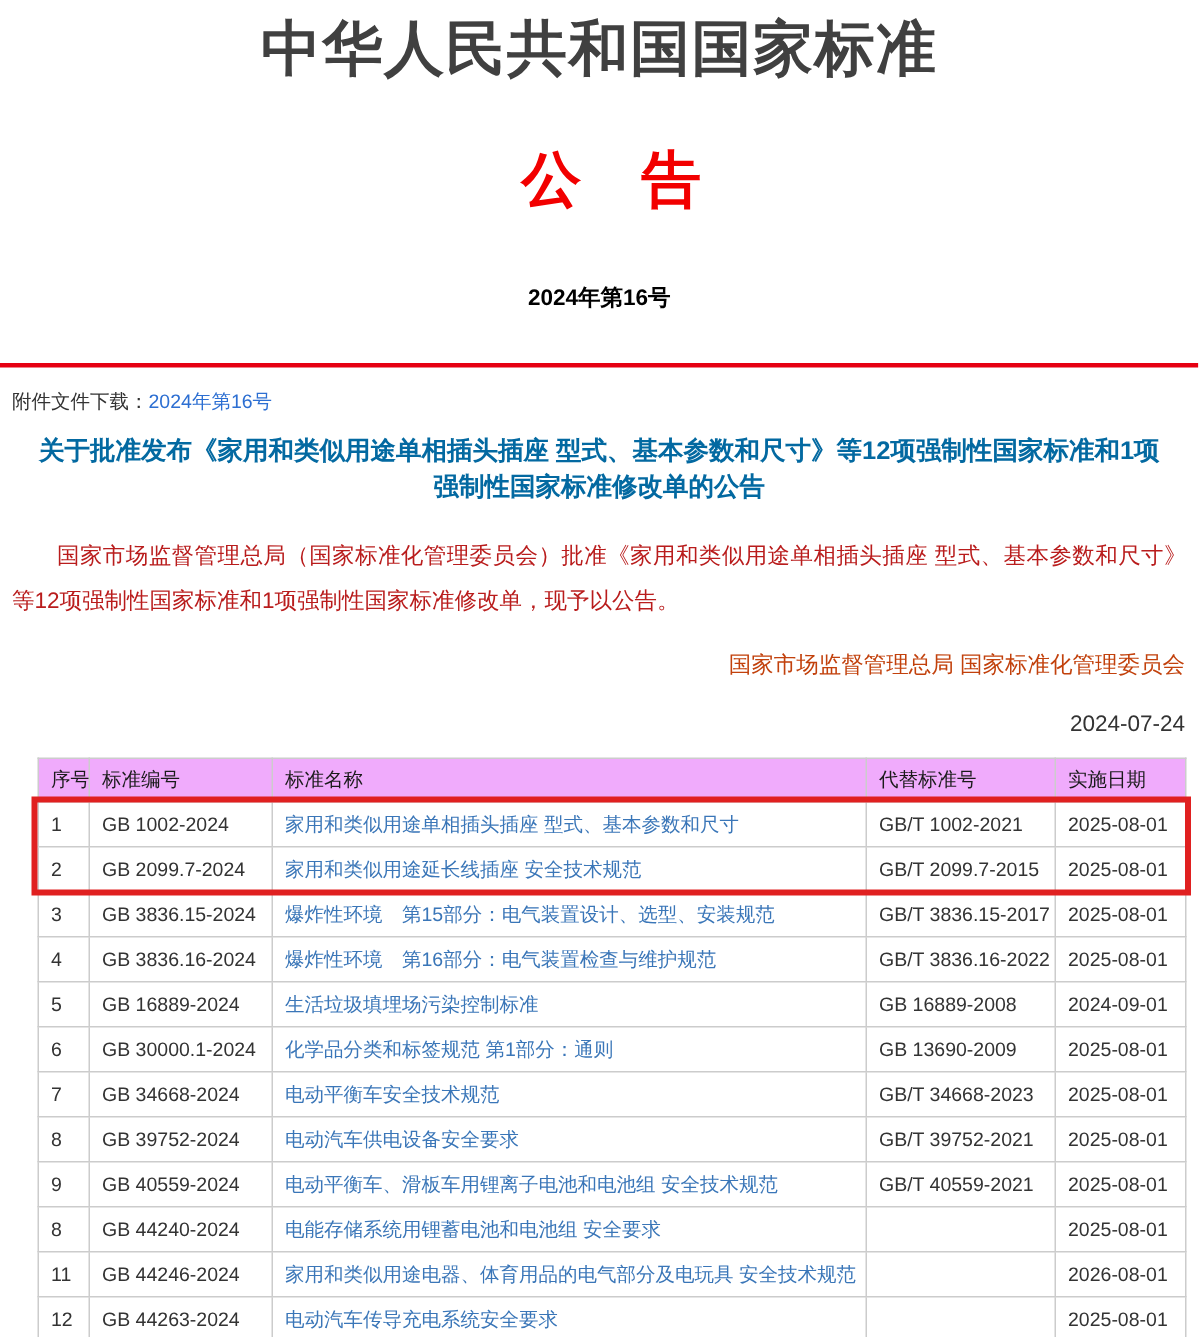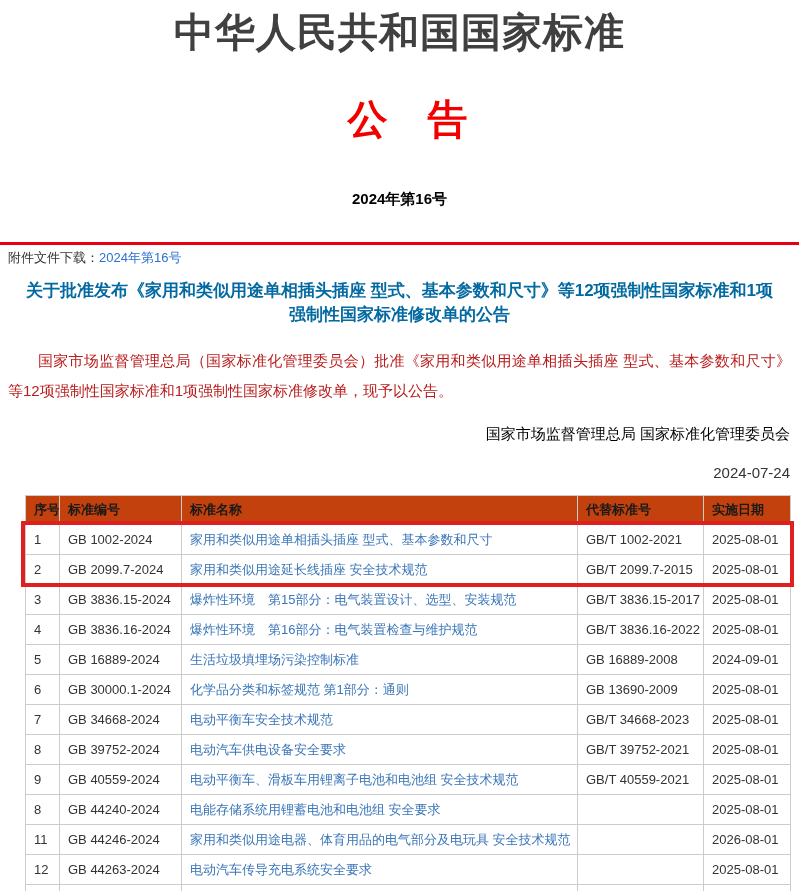--- a/index.html
+++ b/index.html
@@ -39,21 +39,21 @@
     color: #000;
     line-height: 18px;
   }
   .red-rule {
     margin-top: 34px;
     width: 100%;
     height: 3px;
     background: #e60012;
   }
   .attachment-row {
-    padding: 4px 8px 0 8px;
+    padding: 14px 8px 0 8px;
     font-size: 13px;
     color: #333;
     line-height: 17px;
   }
   .attachment-row a {
     color: #2d6fd2;
     text-decoration: none;
   }
   .announce-heading {
     margin: 13px 18px 0 18px;
@@ -68,21 +68,21 @@
     font-size: 15px;
     color: #b91c1c;
     line-height: 30px;
     text-indent: 2em;
     text-align: justify;
   }
   .signature {
     margin: 19px 9px 0 0;
     text-align: right;
     font-size: 15px;
-    color: #000000;
+    color: #c2410c;
     line-height: 18px;
   }
   .pub-date {
     margin: 21px 9px 0 0;
     text-align: right;
     font-size: 15px;
     color: #333;
     line-height: 18px;
   }
 
@@ -99,24 +99,24 @@
   }
   .std-table th, .std-table td {
     border: 1px solid #ccc;
     text-align: left;
     vertical-align: middle;
     padding: 5px 8px;
     overflow: hidden;
     white-space: nowrap;
   }
   .std-table th {
-    font-weight: bold;
+    font-weight: normal;
     color: #1a1a1a;
     height: 28px;
-    background: #c2410c;
+    background: #f0abfc;
   }
   .std-table td { height: 30px; background: #fff; }
   .std-table td a {
     color: #3a76b8;
     text-decoration: none;
   }
   .col-no   { width: 34px; }
   .col-code { width: 122px; }
   .col-name { width: 396px; }
   .col-repl { width: 126px; }

